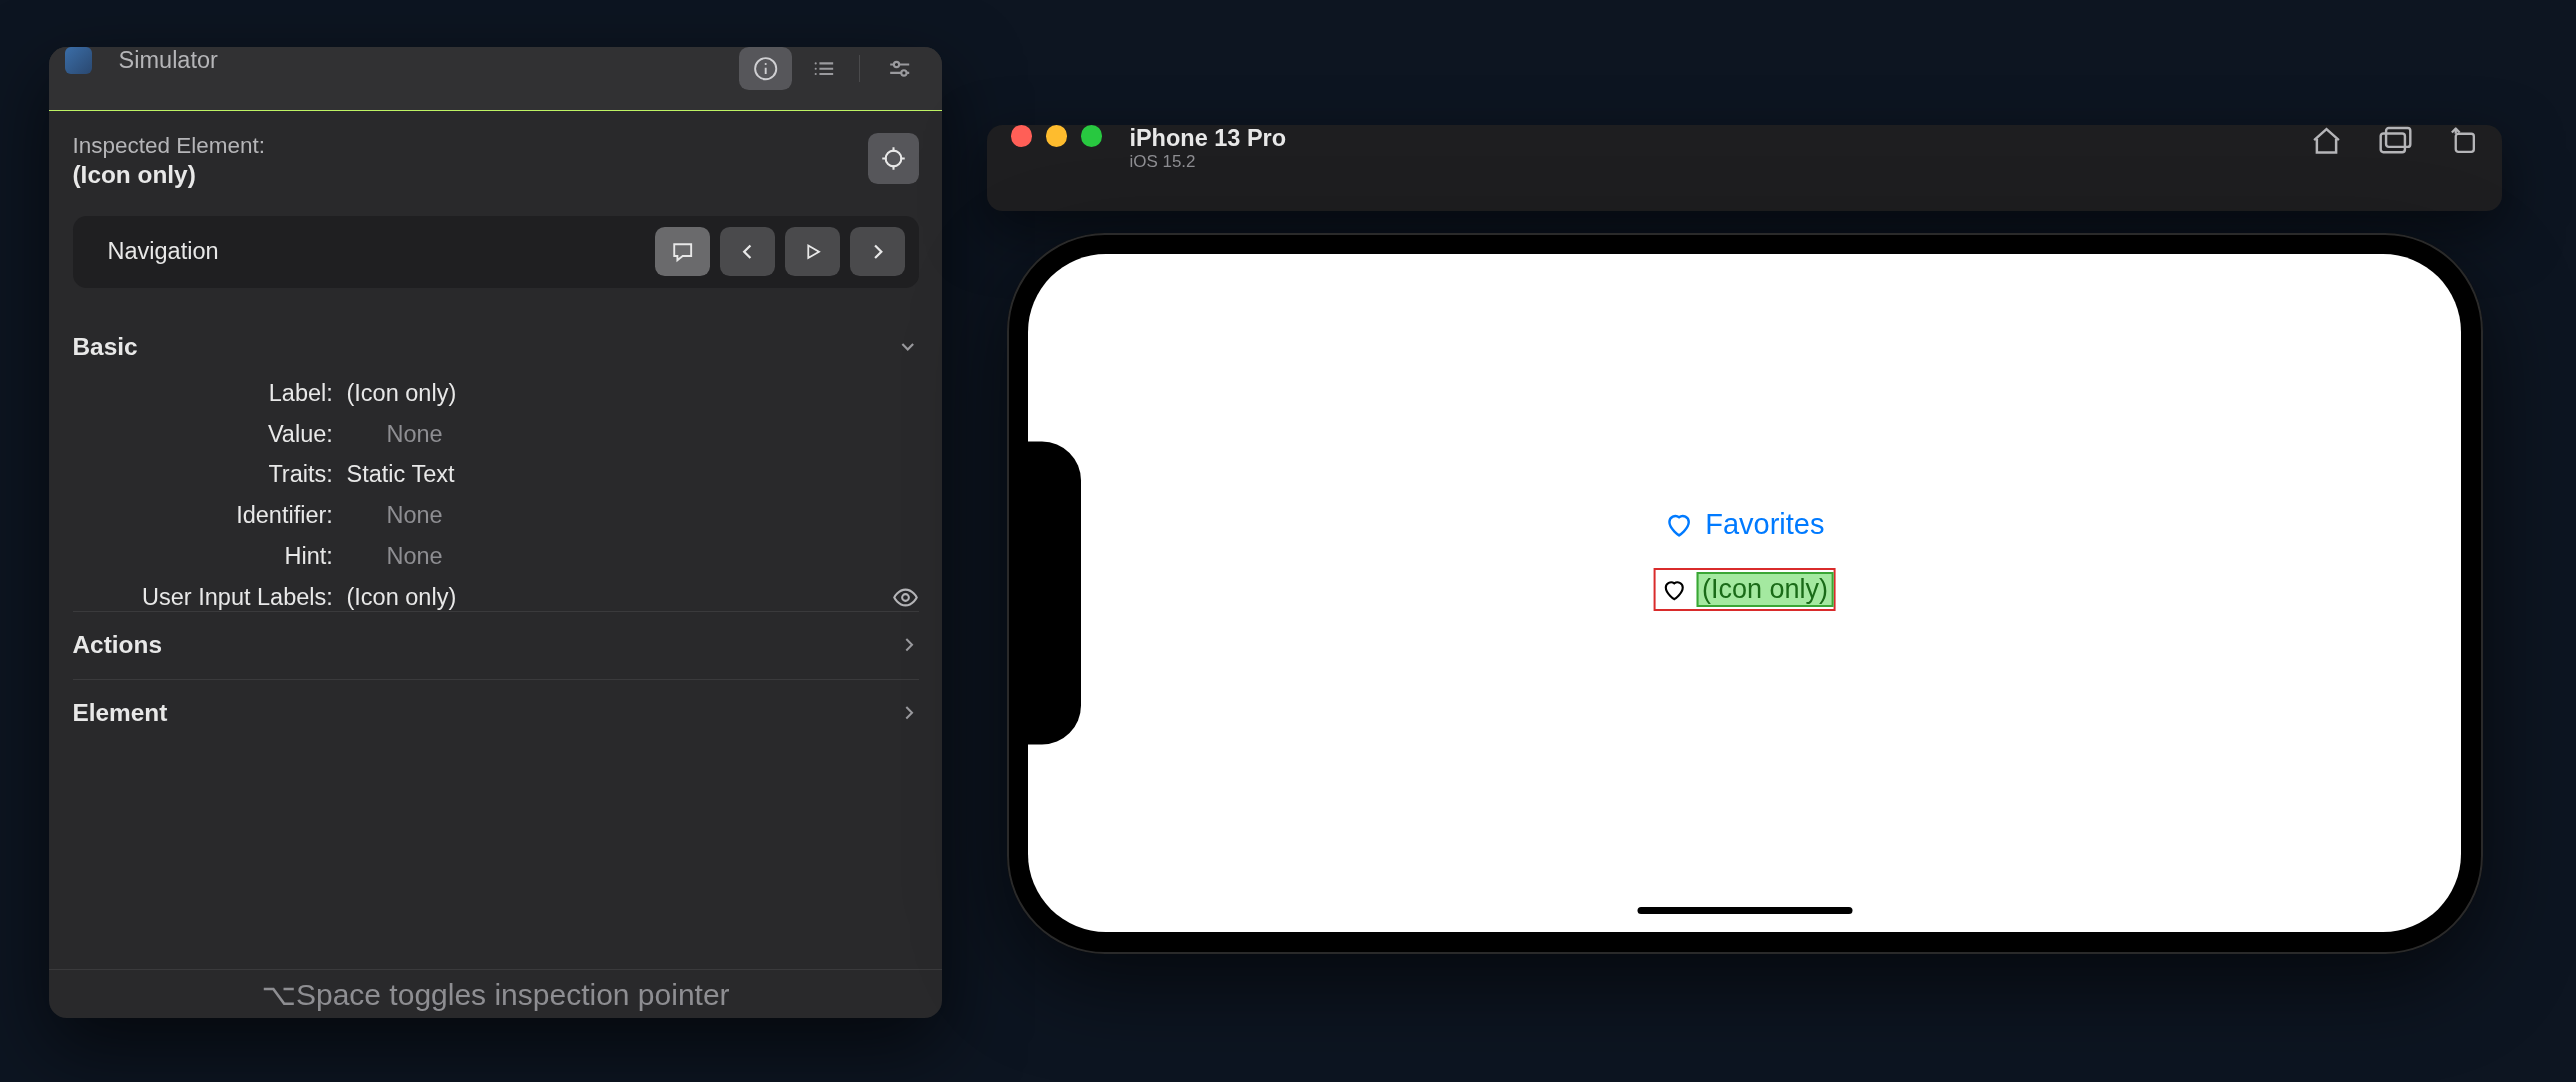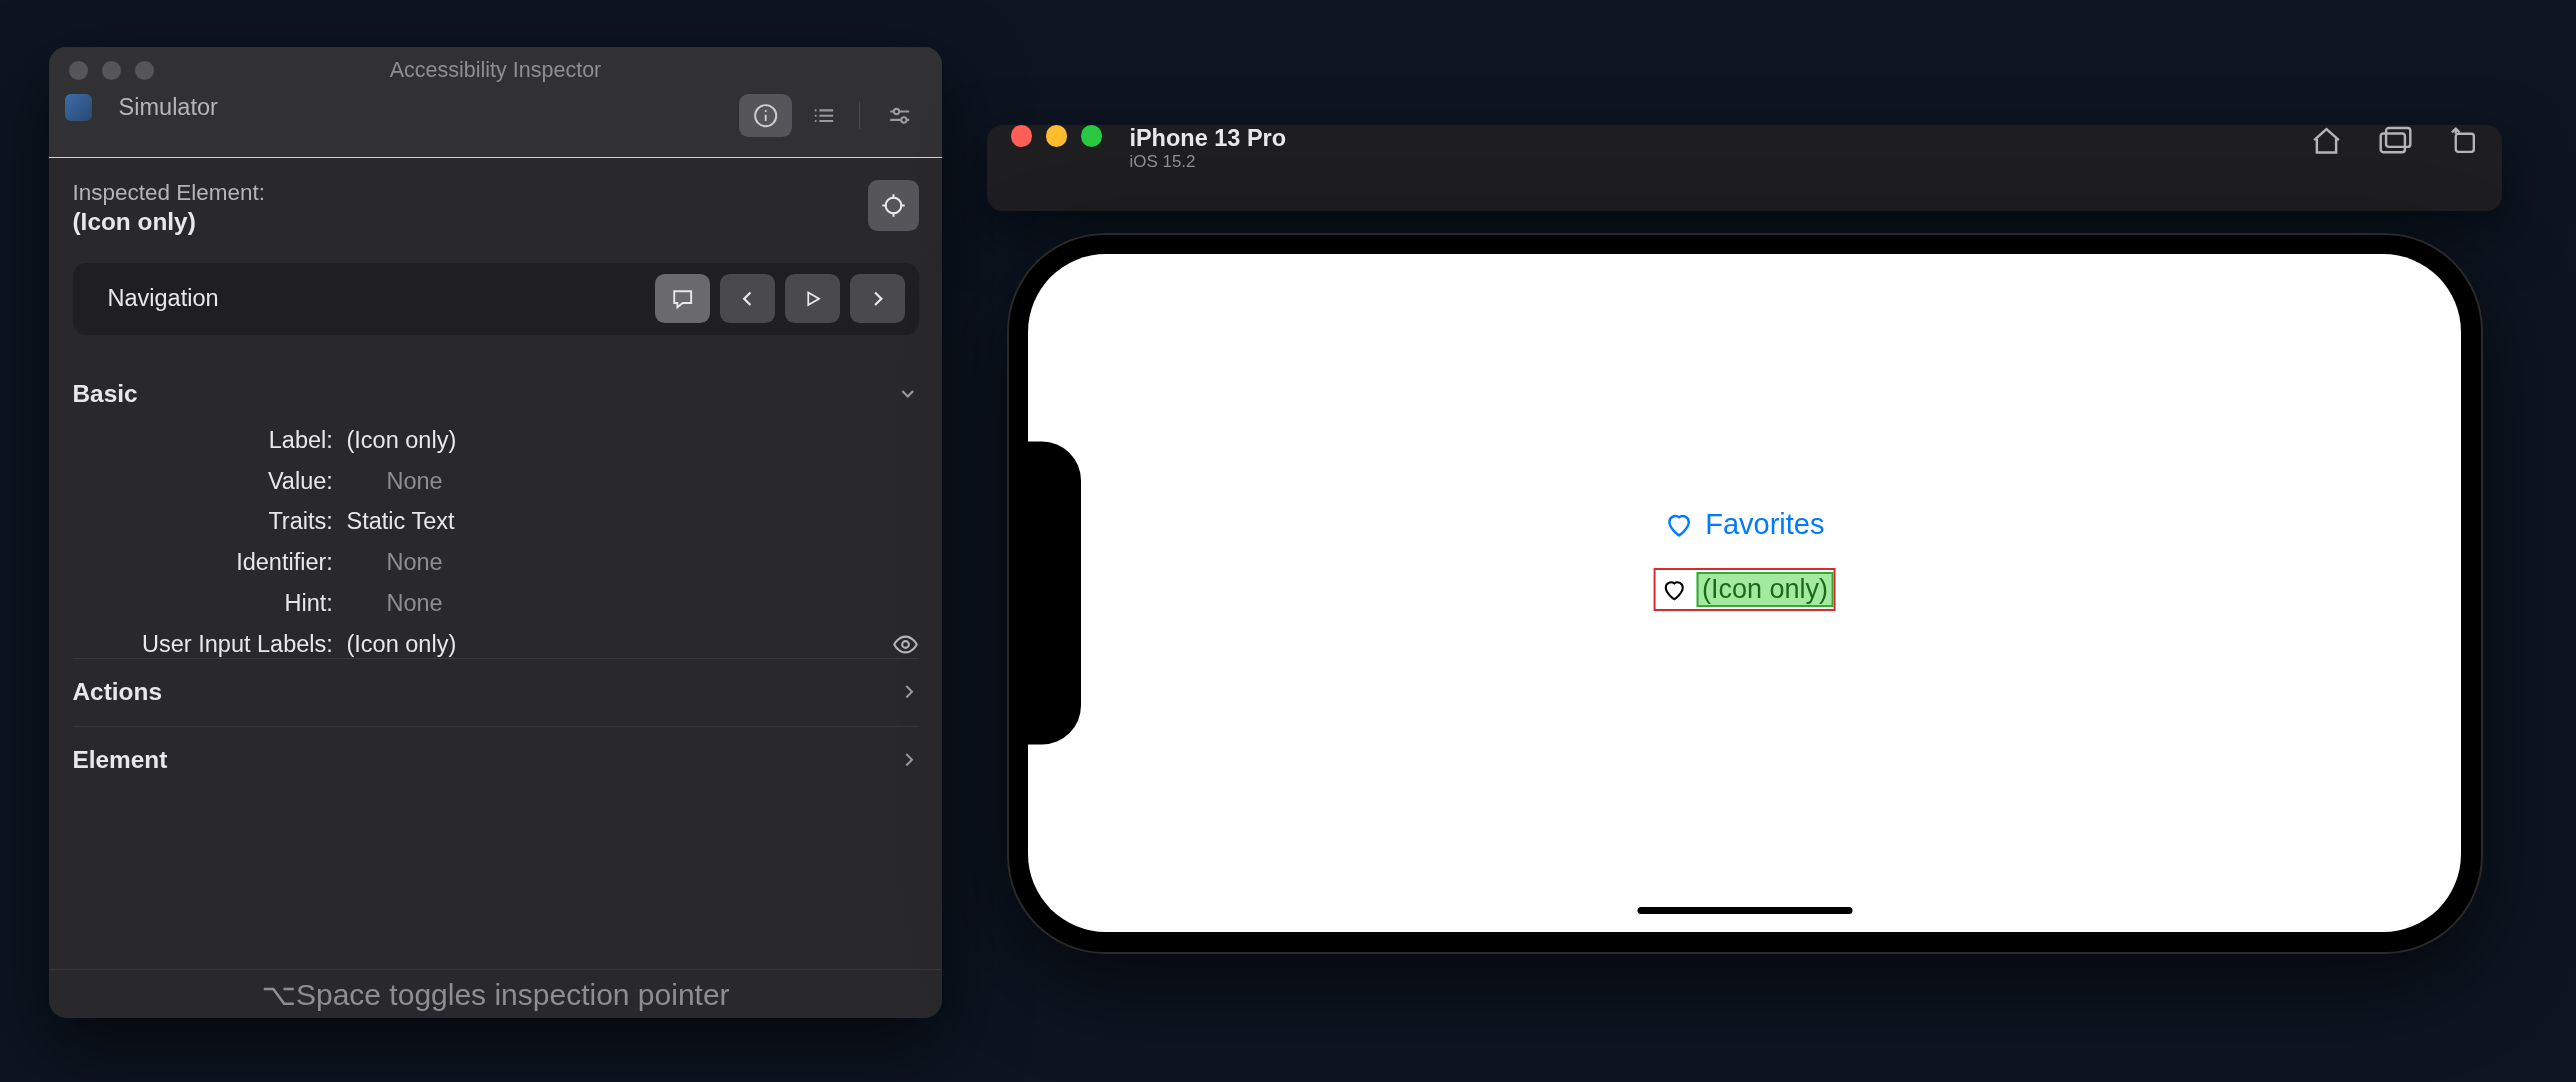--- a/index.html
+++ b/index.html
@@ -303,28 +303,20 @@
     font-size: 27px;
     padding: 0 3.9px;
     margin-left: 2px;
   }
 
 </style>
 </head>
 <body>
 
 <div class="ai-window">
-  <div class="ai-titlebar">
-    <div class="traffic">
-      <span></span>
-      <span></span>
-      <span></span>
-    </div>
-    <div class="ai-title">Accessibility Inspector</div>
-  </div>
 
   <div class="ai-toolbar">
     <div class="ai-app-icon"></div>
     <div class="ai-app-name">Simulator</div>
     <div class="ai-toolbar-right">
       <div class="tb-btn active">
         <span class="icon">
           <svg width="25.4" height="25.4" viewBox="0 0 24 24" fill="none" stroke="#cfcfd2" stroke-width="1.8">
               <circle cx="12" cy="12" r="10"></circle>
               <line x1="12" y1="11" x2="12" y2="17"></line>

